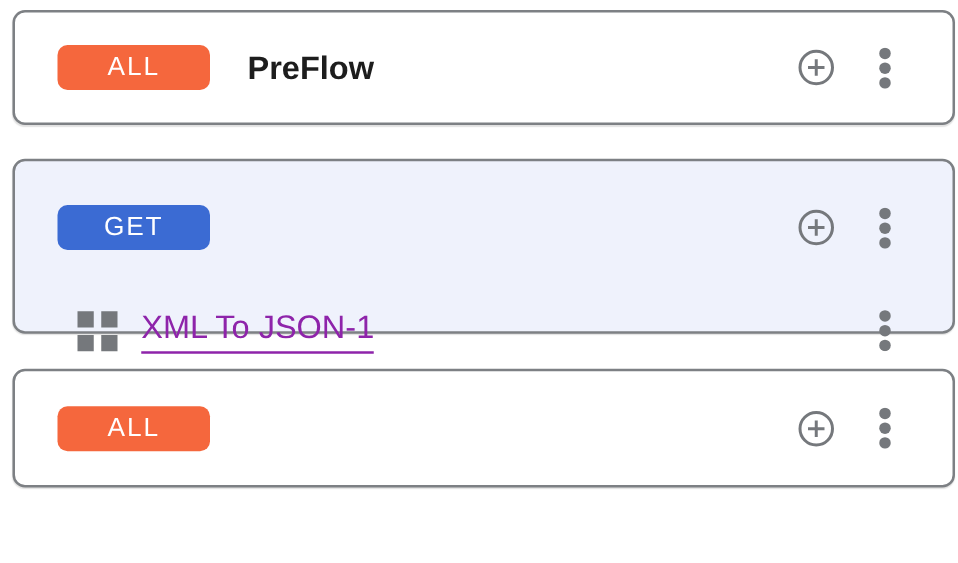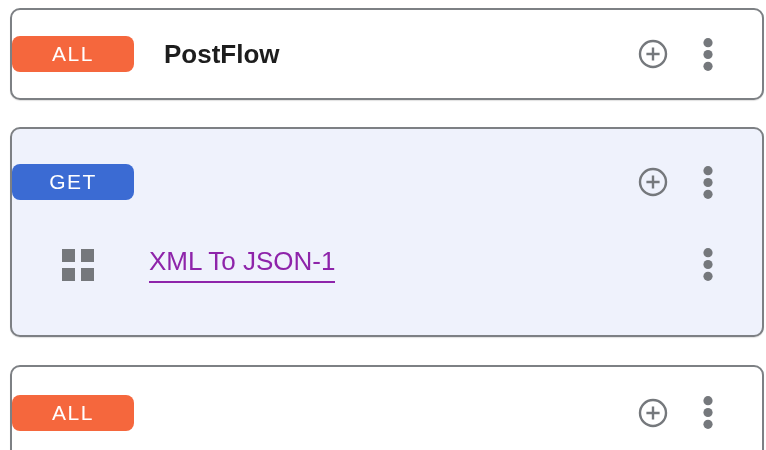--- a/index.html
+++ b/index.html
@@ -19,29 +19,30 @@
     border-radius: 10px;
     background: #ffffff;
     box-shadow: 0 1px 1px rgba(0,0,0,0.12);
   }
   .flow-card.gap1 { margin-top: 27px; }
   .flow-card.gap2 { margin-top: 28px; }
 
   .card-simple { height: 92px; display: flex; align-items: center; }
   .card-simple.preflow { height: 95px; }
   .card-selected {
-    height: 210px;
+    height: 140px;
     background: #eff2fc;
     padding-top: 35px;
   }
 
   .flow-header {
     display: flex;
     align-items: center;
     width: 100%;
+    padding-left: 34px;
     padding-right: 49px;
   }
 
   .method-badge {
     width: 122px;
     height: 36px;
     border-radius: 8px;
     display: flex;
     align-items: center;
     justify-content: center;
@@ -73,21 +74,20 @@
   }
   .add-btn { margin-left: auto; }
   .more-btn { margin-left: 35px; }
 
   .policy-row {
     display: flex;
     align-items: center;
     margin-top: 46px;
     padding-left: 50px;
     padding-right: 49px;
-    gap: 36px;
   }
   .policy-grid-icon {
     display: grid;
     grid-template-columns: 13px 13px;
     grid-template-rows: 13px 13px;
     gap: 6px;
     flex: none;
   }
   .policy-grid-icon span { background: #75787c; display: block; }
 
@@ -102,21 +102,21 @@
   }
 </style>
 </head>
 <body>
 
 <div class="stage">
 
   <section class="flow-card card-simple">
     <div class="flow-header">
       <span class="method-badge badge-orange">ALL</span>
-      <span class="flow-title">PostFlow</span>
+      <span class="flow-title">PreFlow</span>
       <button class="icon-btn add-btn">
         <svg width="30" height="30" viewBox="0 0 30 30">
           <circle cx="15" cy="15" r="13" fill="none" stroke="#75787c" stroke-width="2.4"></circle>
           <path d="M15 8.4 V21.6 M8.4 15 H21.6" stroke="#75787c" stroke-width="2.4" fill="none"></path>
         </svg>
       </button>
       <button class="icon-btn more-btn">
         <svg width="10" height="33" viewBox="0 0 10 33">
           <circle cx="5" cy="4.7" r="4.6" fill="#75787c"></circle>
           <circle cx="5" cy="16.5" r="4.6" fill="#75787c"></circle>

